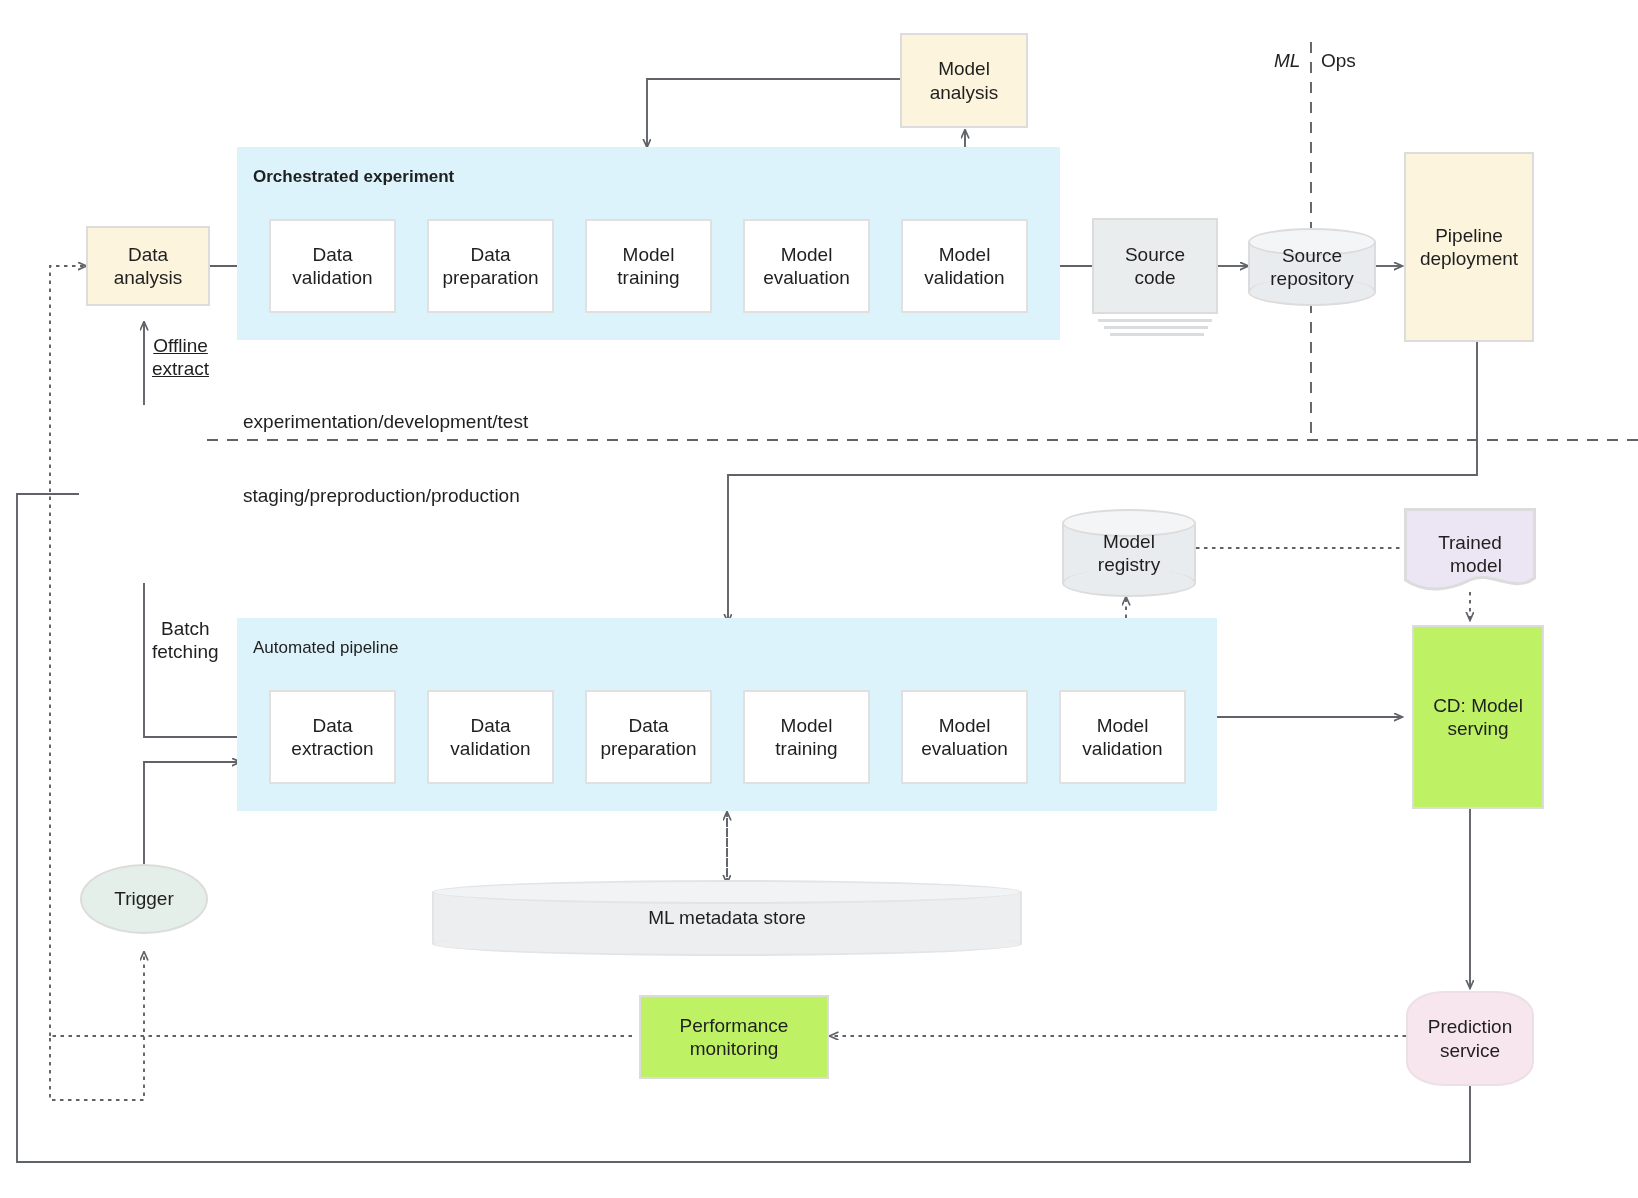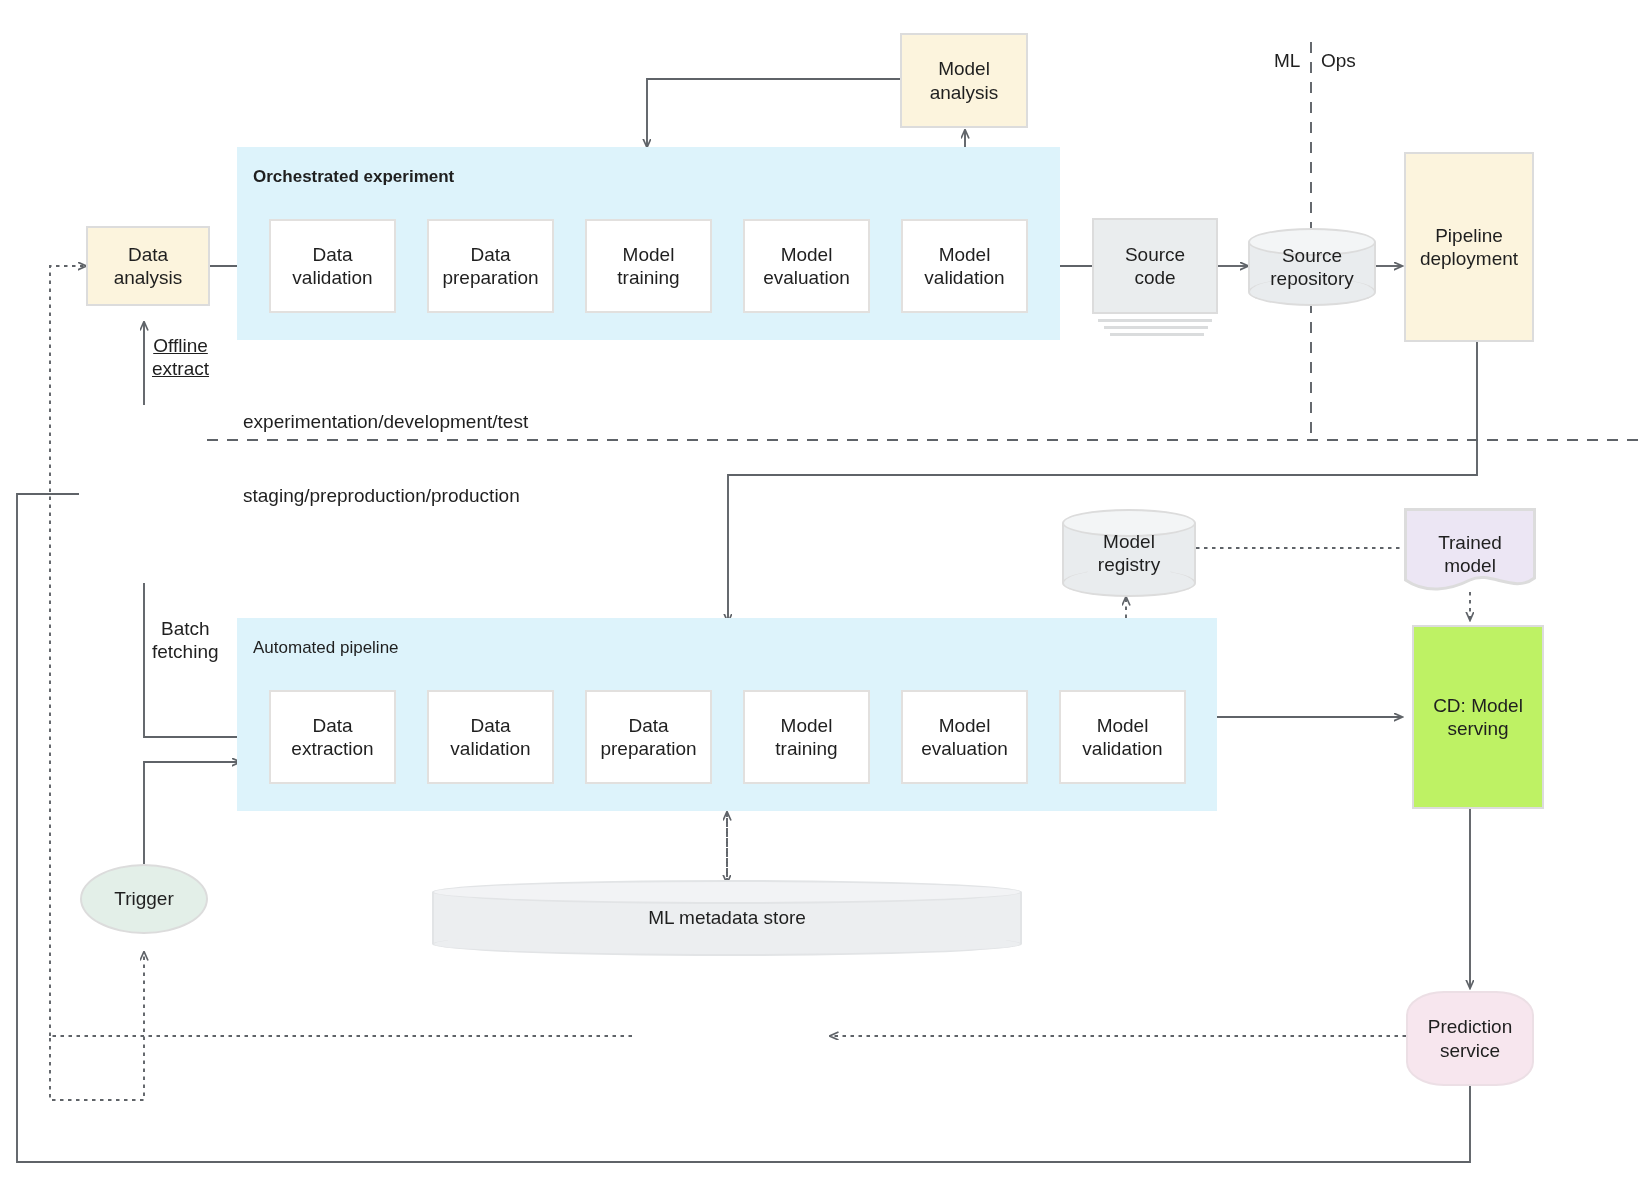--- a/index.html
+++ b/index.html
@@ -55,21 +55,21 @@
 
   
   .ellipse{position:absolute;border-radius:50%;background:#e3efe8;border:2px solid #dcdcdc;
       display:flex;align-items:center;justify-content:center;font-size:19px;color:#1f1f1f;
       box-sizing:border-box;}
 
   
   .doc{position:absolute;}
   .doc svg{position:absolute;left:0;top:0;}
   .doc .dtxt{position:absolute;left:0;right:0;top:14px;display:flex;align-items:center;
-      justify-content:center;text-align:center;font-size:19px;line-height:1.22;
+      justify-content:center;text-align:right;font-size:19px;line-height:1.22;
       color:#1f1f1f;height:64px;z-index:3;}
 
   
   .barrel{position:absolute;background:#f7e6ee;border:2px solid #ecdfe5;
       border-radius:38px/24px;display:flex;align-items:center;justify-content:center;
       text-align:center;font-size:19px;line-height:1.22;color:#1f1f1f;box-sizing:border-box;}
 
   
   .stackline{position:absolute;height:3px;background:#dadcdd;}
 
@@ -262,33 +262,37 @@
     <div class="fbody"></div>
     <div class="fbot"></div>
     <div class="ftop"></div>
     <div class="ftxt">ML metadata store</div>
   </div>
 
   <div class="ellipse" style="left:80px;top:864px;width:128px;height:70px;">
     <span>Trigger</span>
   </div>
 
+  <div class="node rect blue" style="left:631px;top:995px;width:190px;height:84px;">
+    <span style="white-space:pre-line">Performance
+monitoring</span>
+  </div>
 
   <div class="barrel" style="left:1406px;top:991px;width:128px;height:95px;">
     <span style="white-space:pre-line">Prediction
 service</span>
   </div>
 
   <div class="ftext c" style="left:152px;top:334px;text-decoration:underline;">Offline
 extract</div>
 
   <div class="ftext c" style="left:152px;top:617px;">Batch
 fetching</div>
 
   <div class="ftext" style="left:243px;top:410px;">experimentation/development/test</div>
 
   <div class="ftext" style="left:243px;top:448px;margin-top:36px;">staging/preproduction/production</div>
 
-  <div class="ftext" style="left:1274px;top:49px;">ML</div>
+  <div class="ftext" style="left:1274px;top:49px;font-style:italic;">ML</div>
 
   <div class="ftext" style="left:1321px;top:49px;">Ops</div>
 
 </div>
 
 </body></html>

